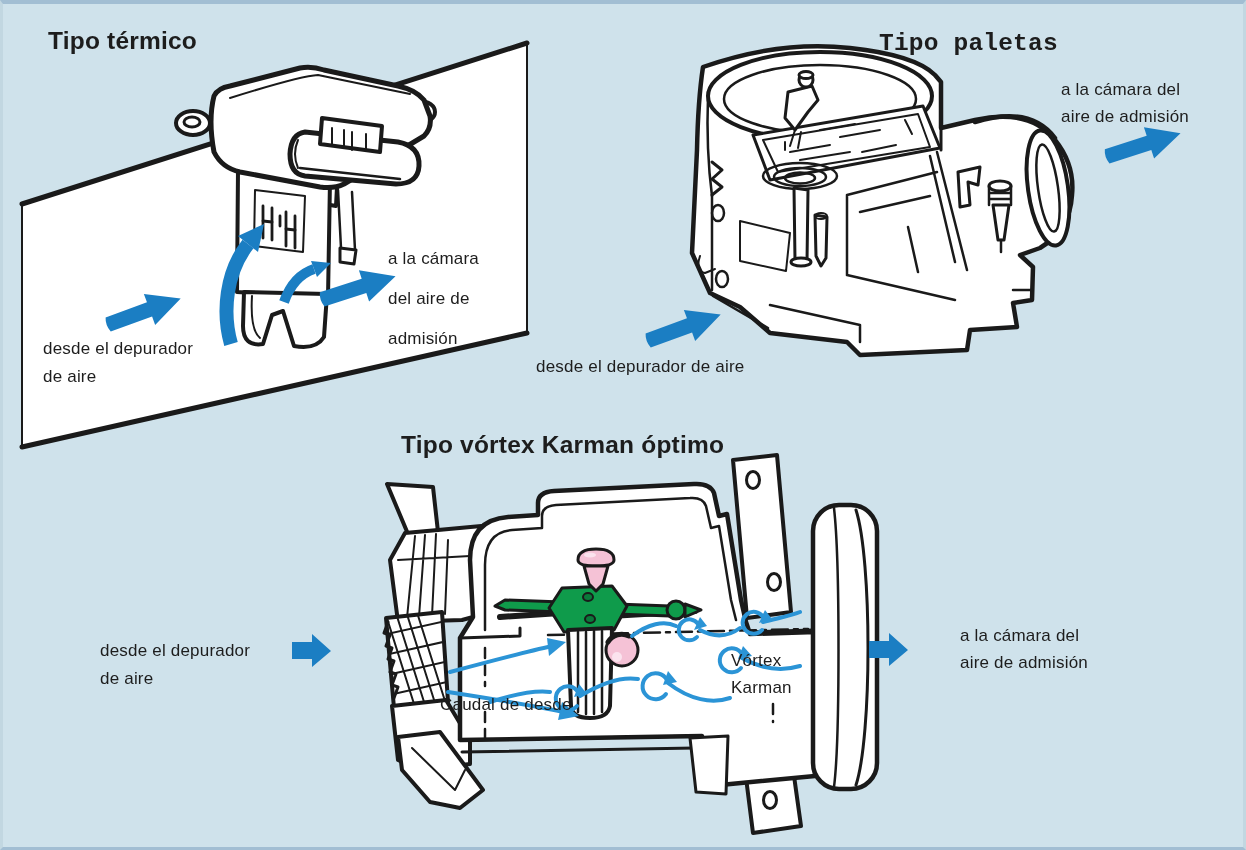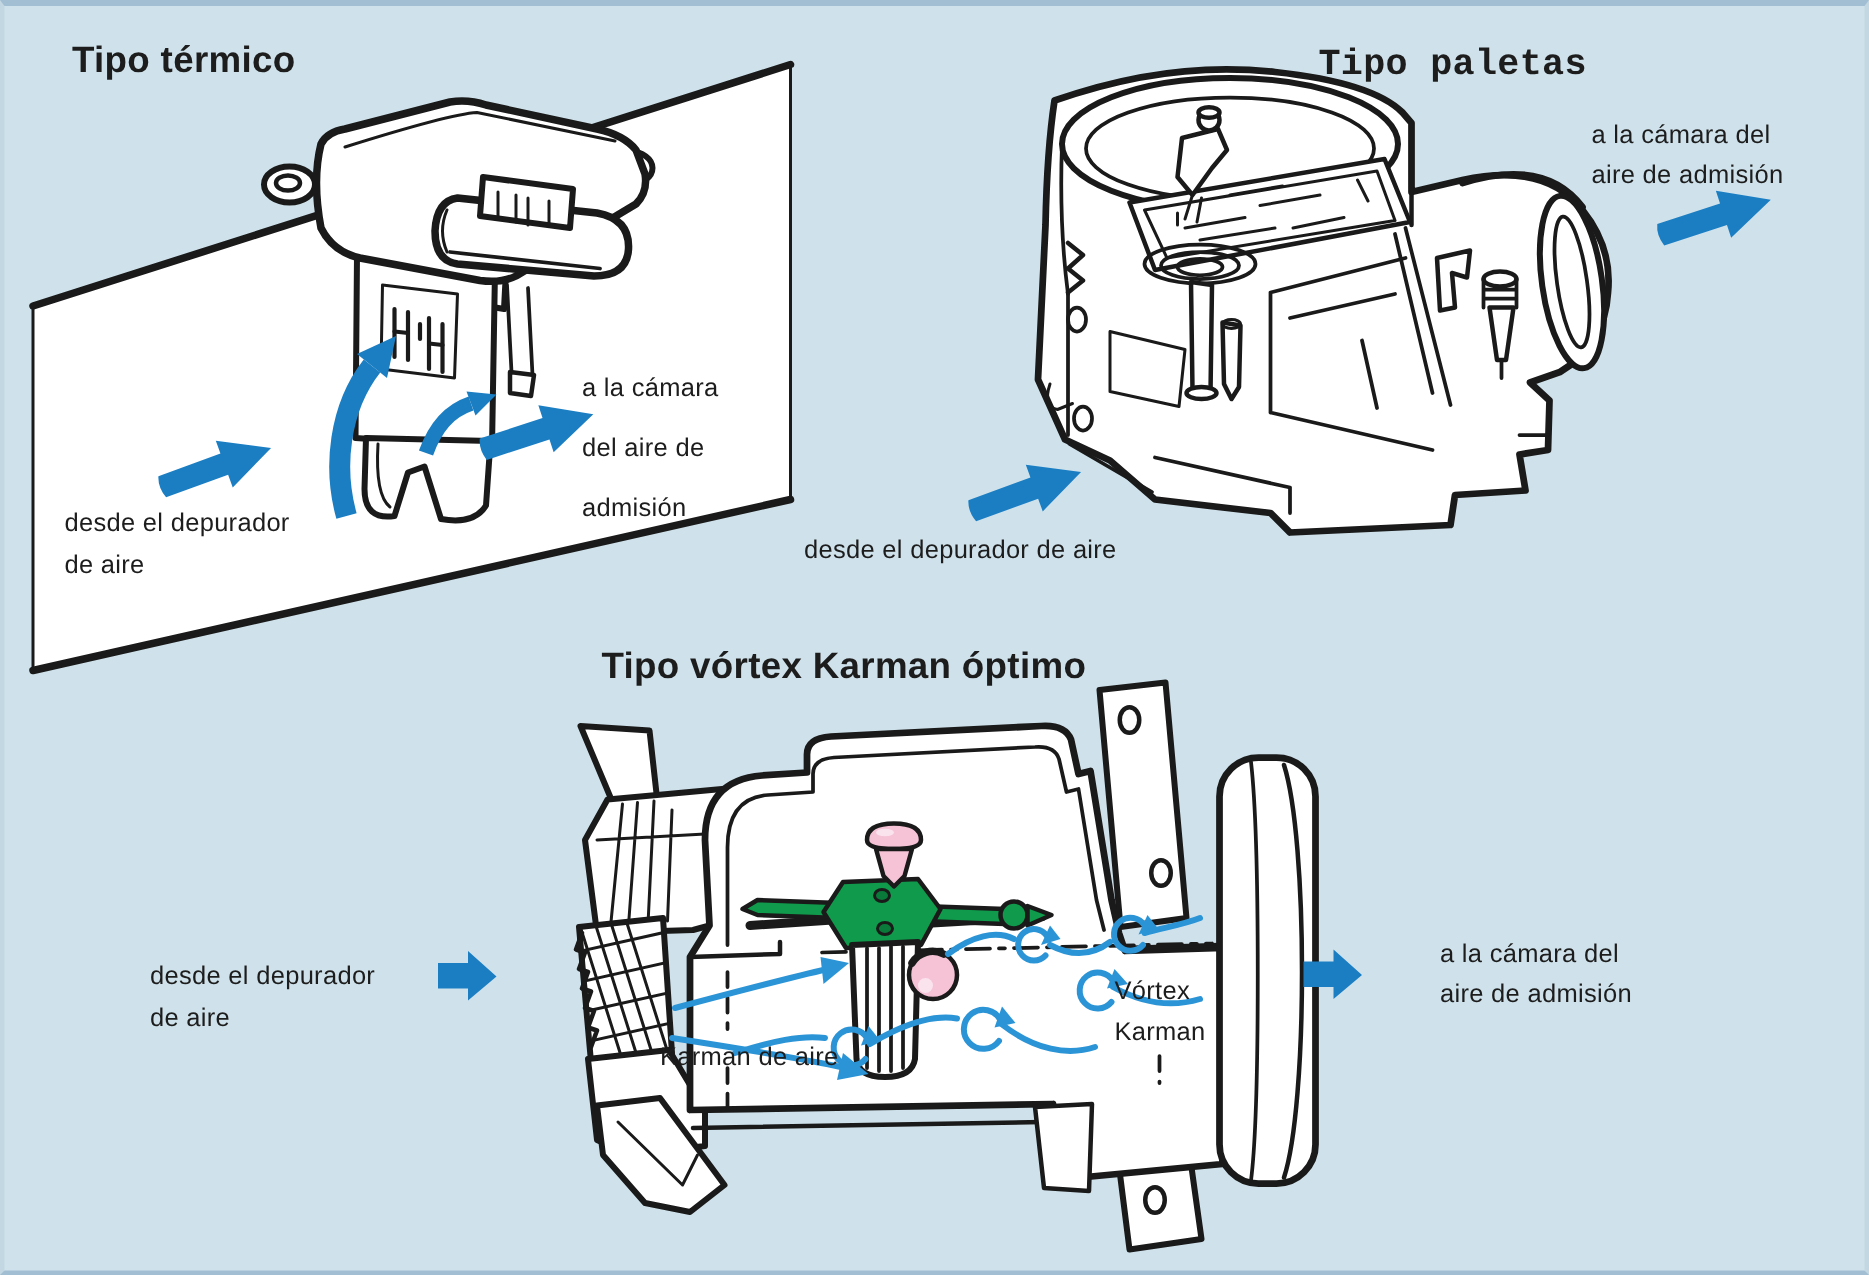--- a/index.html
+++ b/index.html
@@ -263,18 +263,18 @@
 de aire</div>
 
   <div class="lbl title" style="left:876px; top:27px;font-family:Liberation Mono, monospace;">Tipo paletas</div>
   <div class="lbl" style="left:1058px; top:72px; line-height:27px;">a la cámara del
 aire de admisión</div>
   <div class="lbl" style="left:533px; top:349px;">desde el depurador de aire</div>
 
   <div class="lbl title" style="left:398px; top:428px;">Tipo vórtex Karman óptimo</div>
   <div class="lbl" style="left:97px; top:633px;">desde el depurador
 de aire</div>
-  <div class="lbl" style="left:437px; top:687px;">Karman de aire</div>
-  <div class="lbl" style="left:728px; top:643px; line-height:27px;margin-left:12px;">Vórtex
+  <div class="lbl" style="left:437px; top:687px;">Caudal de desde</div>
+  <div class="lbl" style="left:728px; top:643px; line-height:27px;">Vórtex
 Karman</div>
   <div class="lbl" style="left:957px; top:618px; line-height:27px;">a la cámara del
 aire de admisión</div>
 </div>
 
 </body></html>

